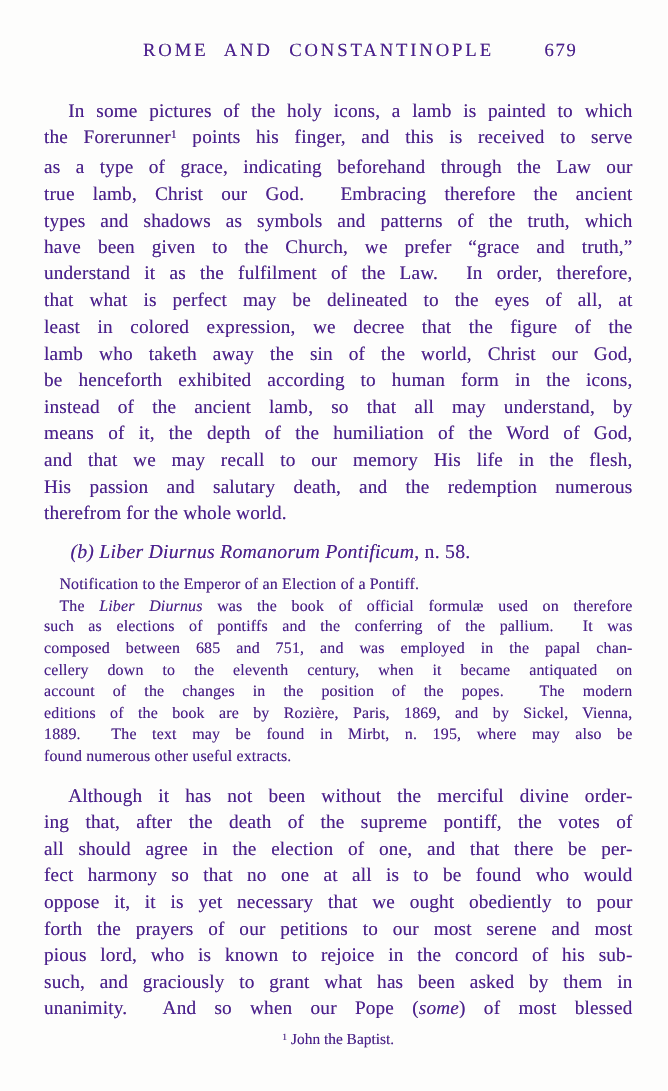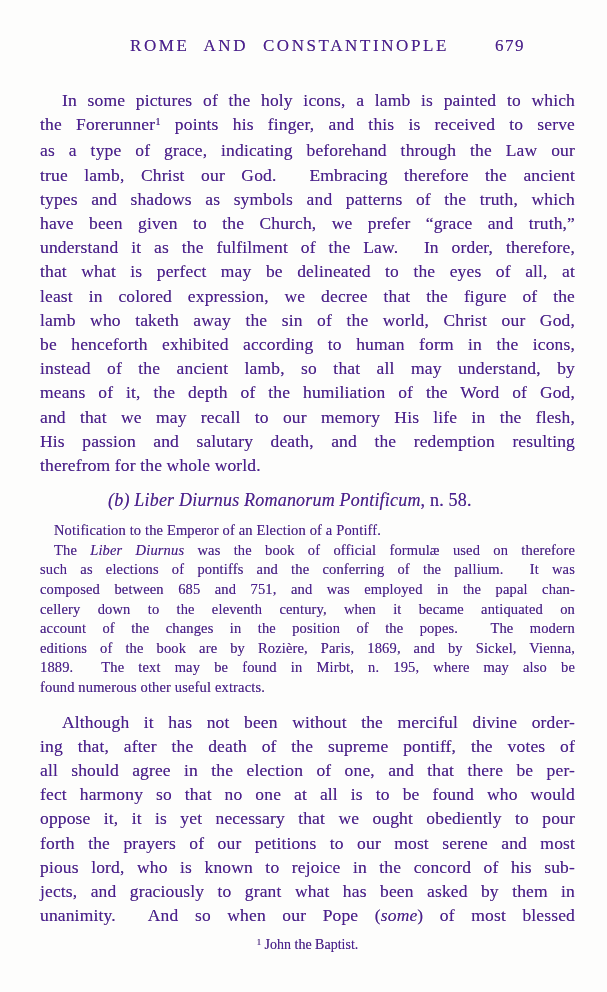--- a/index.html
+++ b/index.html
@@ -56,21 +56,20 @@
     margin: 10px 0 0 0;
     padding-left: 24px;
     font-weight: normal;
     font-size: 18px;
     line-height: 26px;
     letter-spacing: 0.2px;
   }
   .subheading .tline {
     text-align: center;
     text-align-last: left;
-    margin-left: 44px;
     -moz-text-align-last: left;
   }
   .note {
     margin-top: 8px;
     font-size: 14.5px;
     line-height: 19.6px;
     letter-spacing: 0.15px;
   }
   .note .tline:first-child,
   .note .tline:nth-child(2) { text-indent: 14px; }
@@ -115,21 +114,21 @@
       <div class="tline"><span>types and shadows as symbols and patterns of the truth, which</span></div>
       <div class="tline"><span>have been given to the Church, we prefer “grace and truth,”</span></div>
       <div class="tline"><span>understand it as the fulfilment of the Law.  In order, therefore,</span></div>
       <div class="tline"><span>that what is perfect may be delineated to the eyes of all, at</span></div>
       <div class="tline"><span>least in colored expression, we decree that the figure of the</span></div>
       <div class="tline"><span>lamb who taketh away the sin of the world, Christ our God,</span></div>
       <div class="tline"><span>be henceforth exhibited according to human form in the icons,</span></div>
       <div class="tline"><span>instead of the ancient lamb, so that all may understand, by</span></div>
       <div class="tline"><span>means of it, the depth of the humiliation of the Word of God,</span></div>
       <div class="tline"><span>and that we may recall to our memory His life in the flesh,</span></div>
-      <div class="tline"><span>His passion and salutary death, and the redemption resulting</span></div>
+      <div class="tline"><span>His passion and salutary death, and the redemption numerous</span></div>
       <div class="tline"><span>therefrom for the whole world.</span></div>
     </section>
 
   <h2 class="subheading">
       <div class="tline"><span class="it">(b) Liber Diurnus Romanorum Pontificum</span><span>, n. 58.</span></div>
     </h2>
 
   <section class="note">
       <div class="tline"><span>Notification to the Emperor of an Election of a Pontiff.</span></div>
       <div class="tline"><span>The </span><span class="it">Liber Diurnus</span><span> was the book of official formulæ used on therefore</span></div>
@@ -143,21 +142,21 @@
     </section>
 
   <section class="body-para para2">
       <div class="tline"><span>Although it has not been without the merciful divine order-</span></div>
       <div class="tline"><span>ing that, after the death of the supreme pontiff, the votes of</span></div>
       <div class="tline"><span>all should agree in the election of one, and that there be per-</span></div>
       <div class="tline"><span>fect harmony so that no one at all is to be found who would</span></div>
       <div class="tline"><span>oppose it, it is yet necessary that we ought obediently to pour</span></div>
       <div class="tline"><span>forth the prayers of our petitions to our most serene and most</span></div>
       <div class="tline"><span>pious lord, who is known to rejoice in the concord of his sub-</span></div>
-      <div class="tline"><span>jects, and graciously to grant what has been asked by them in</span></div>
+      <div class="tline"><span>such, and graciously to grant what has been asked by them in</span></div>
       <div class="tline"><span>unanimity.  And so when our Pope (</span><span class="it">some</span><span>) of most blessed</span></div>
     </section>
 
   <footer class="footnote">
       <div class="tline"><span class="sup">1</span><span> John the Baptist.</span></div>
     </footer>
 
 </div>
 
 </body></html>

